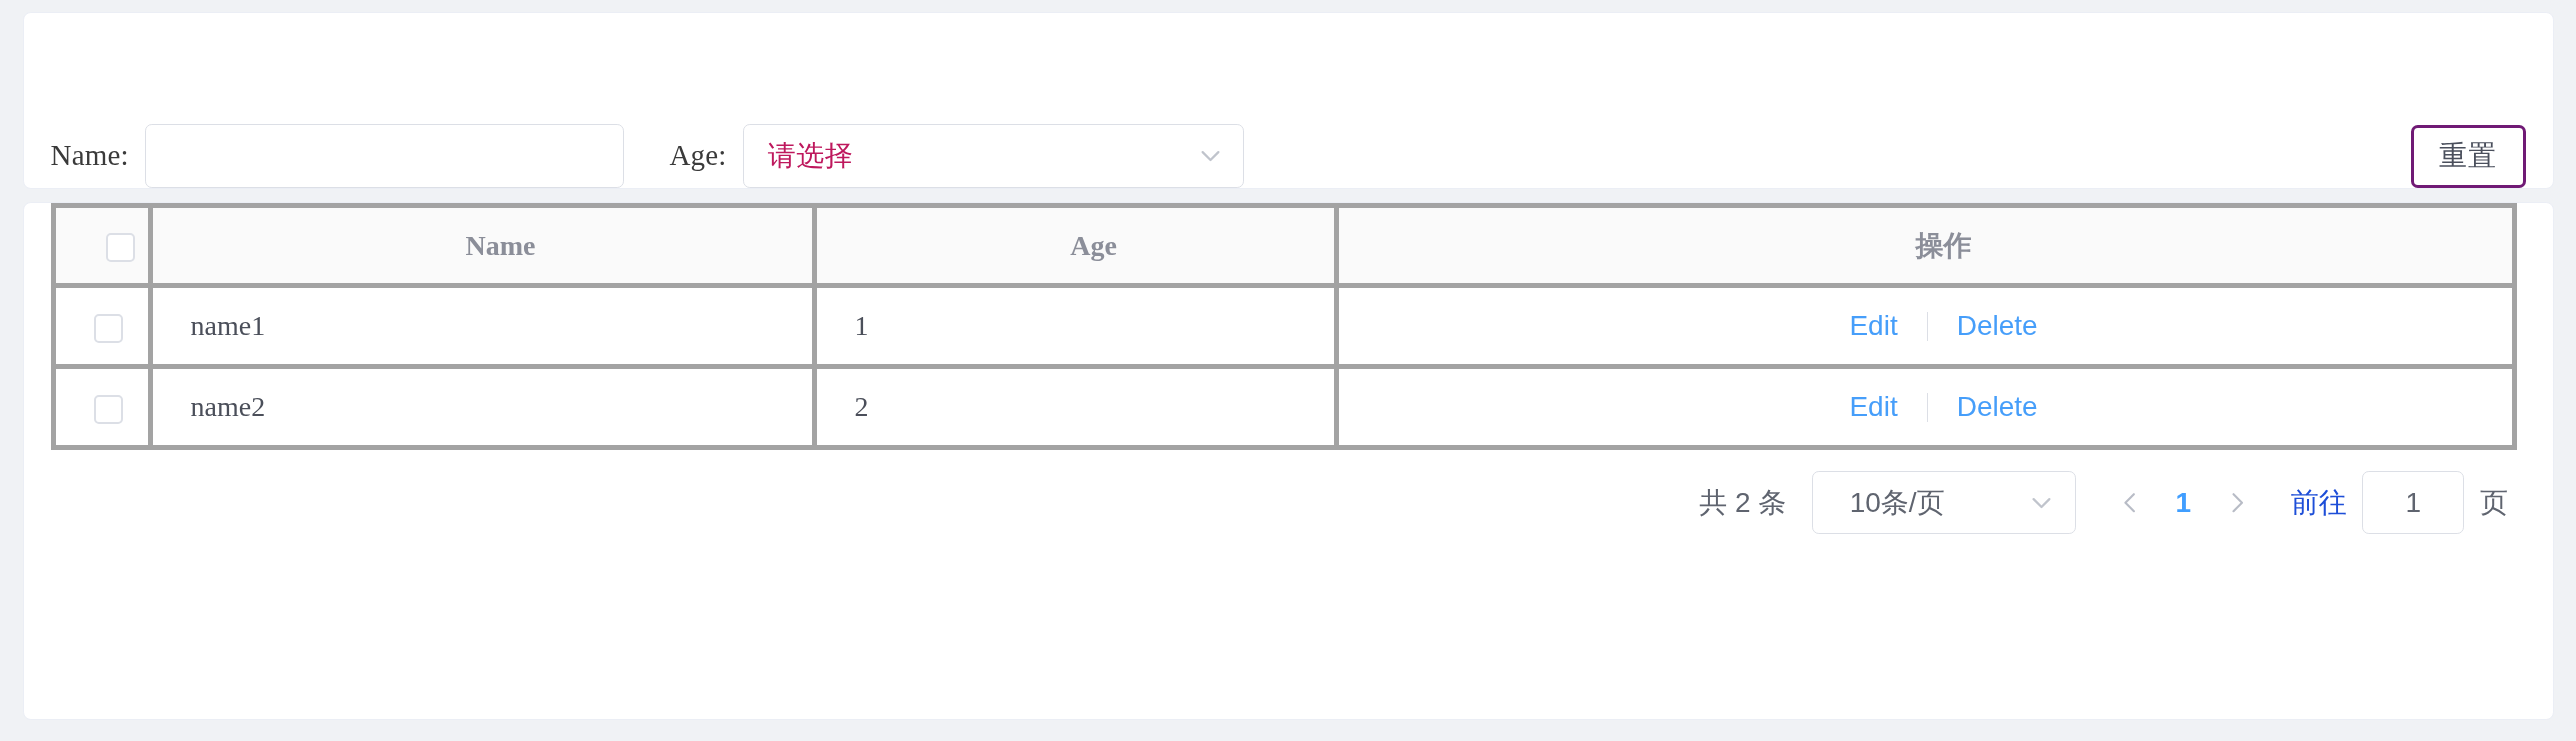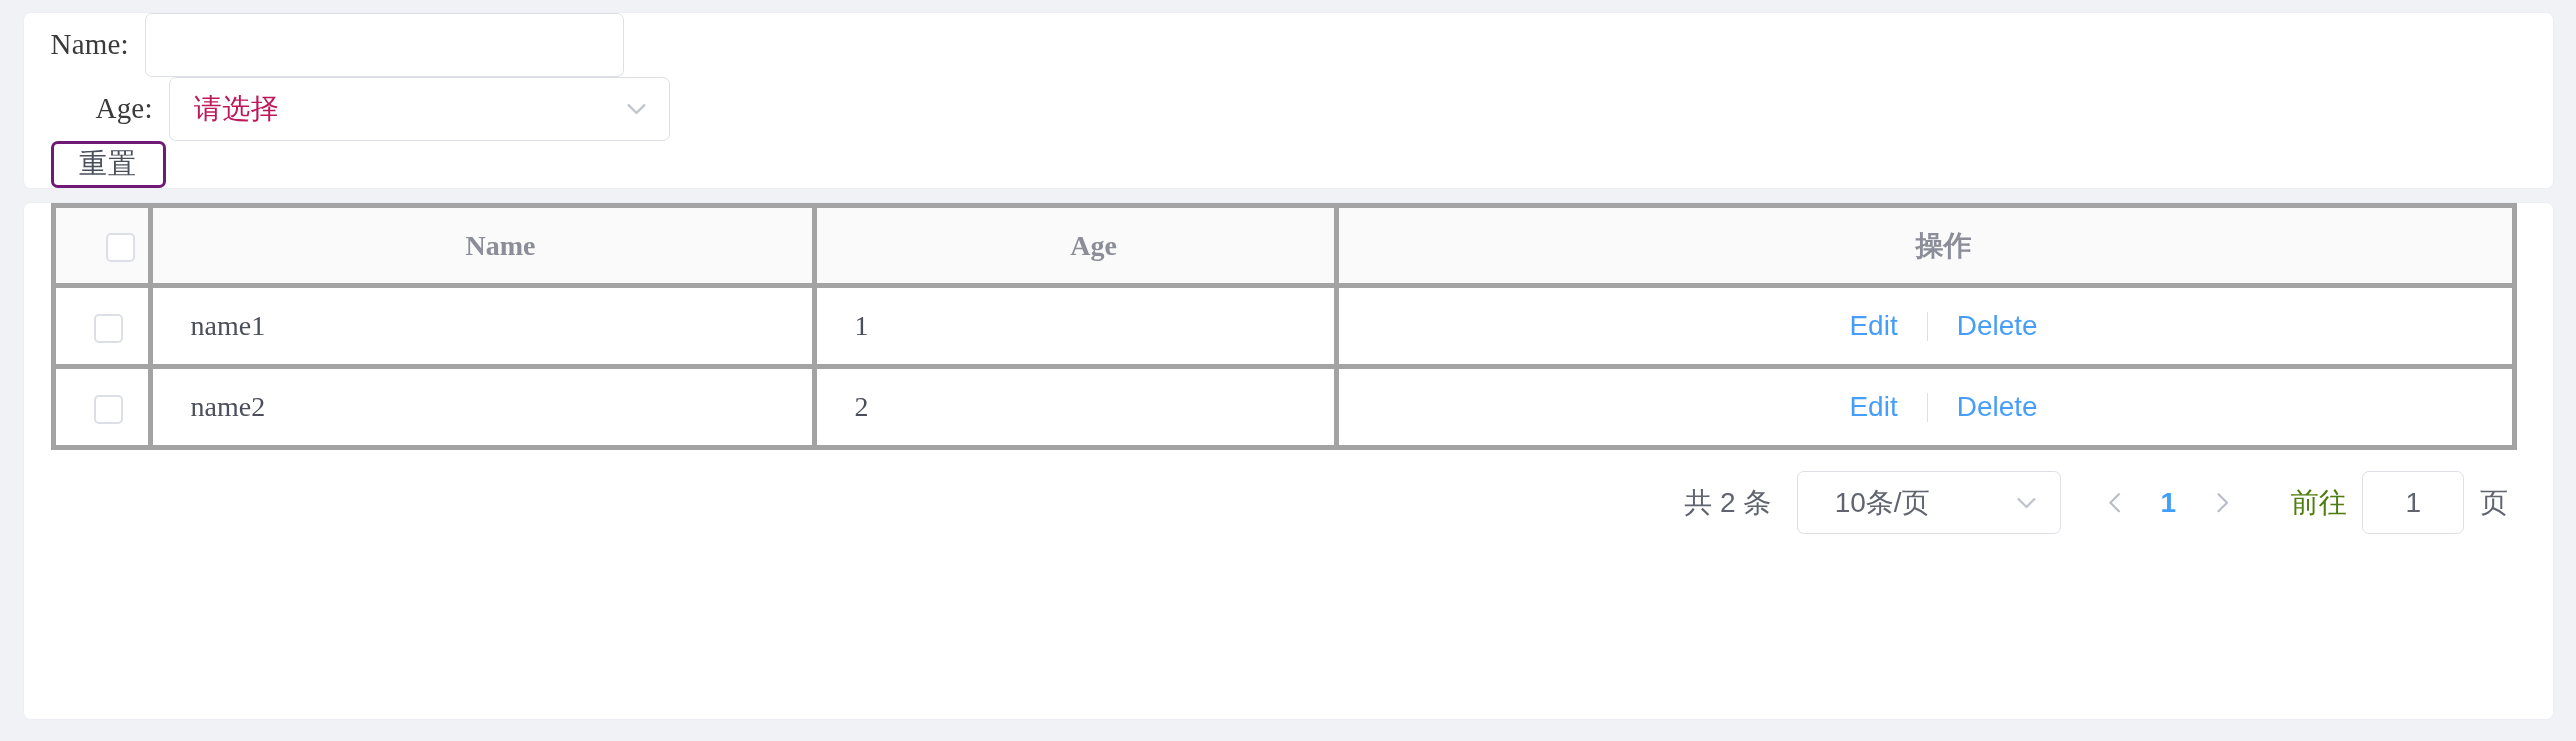--- a/index.html
+++ b/index.html
@@ -39,24 +39,23 @@
   .table-card {
     margin-top: 13.7px;
     height: 518px;
     padding: 0 27px;
     box-sizing: border-box;
   }
 
   
   .filter-row {
     display: flex;
-    align-items: flex-start;
+    align-items: flex-end;
     width: 100%;
     height: 100%;
-    flex-direction: column;
   }
   .form-item {
     display: flex;
     align-items: center;
   }
   .form-label {
     font-size: 29px;
     color: #3a3a3a;
     margin-right: 16.6px;
     white-space: nowrap;
@@ -267,22 +266,22 @@
     display: flex;
     align-items: center;
     justify-content: center;
     font-size: 28px;
     font-weight: bold;
     color: #409eff;
     cursor: pointer;
   }
   .pg-jump-label {
     font-size: 28px;
-    color: #4d7c0f;
-    margin-left: 43px;
+    color: #1d4ed8;
+    margin-left: 28px;
     margin-right: 15.6px;
   }
   .pg-jump-input {
     width: 102px;
     height: 63px;
     box-sizing: border-box;
     border: 1px solid #dcdfe6;
     border-radius: 6.8px;
     text-align: center;
     font-size: 28px;

